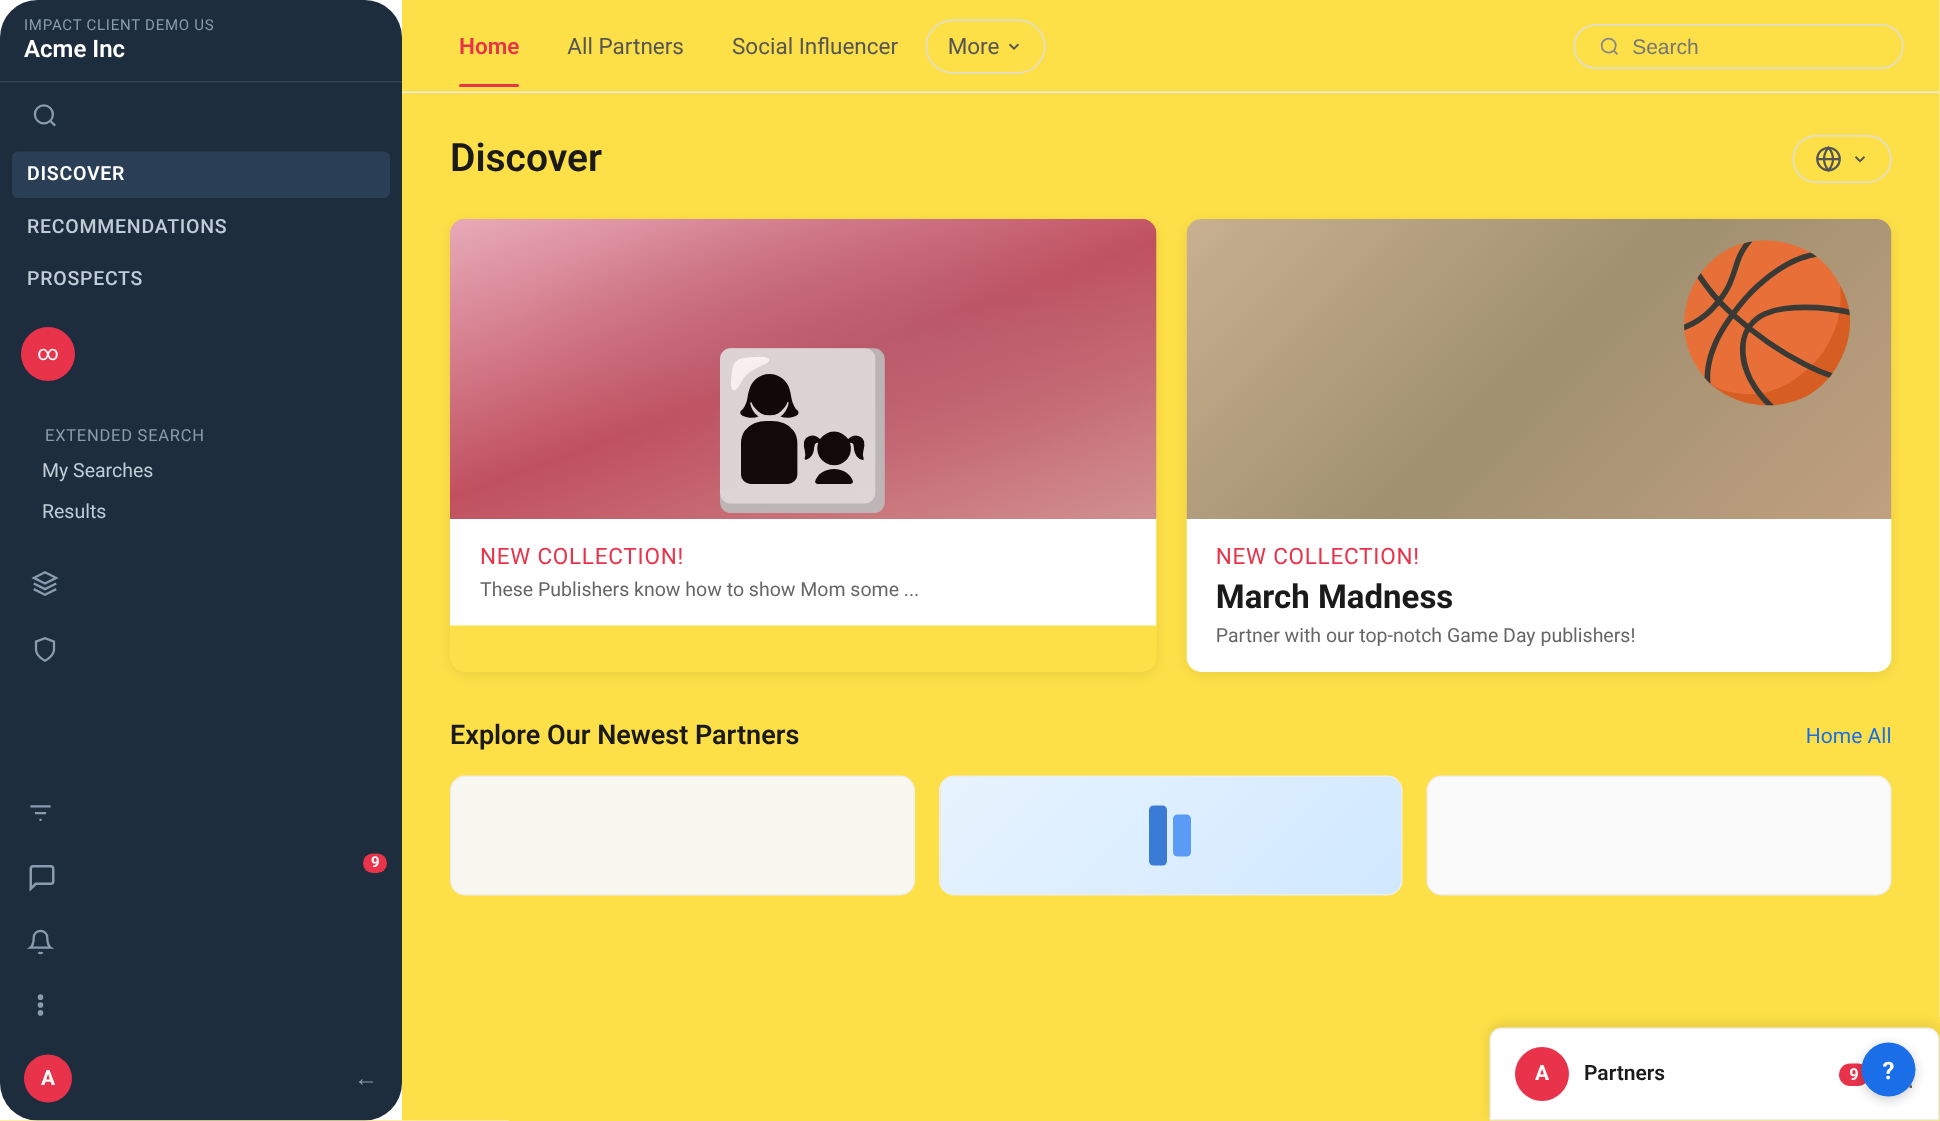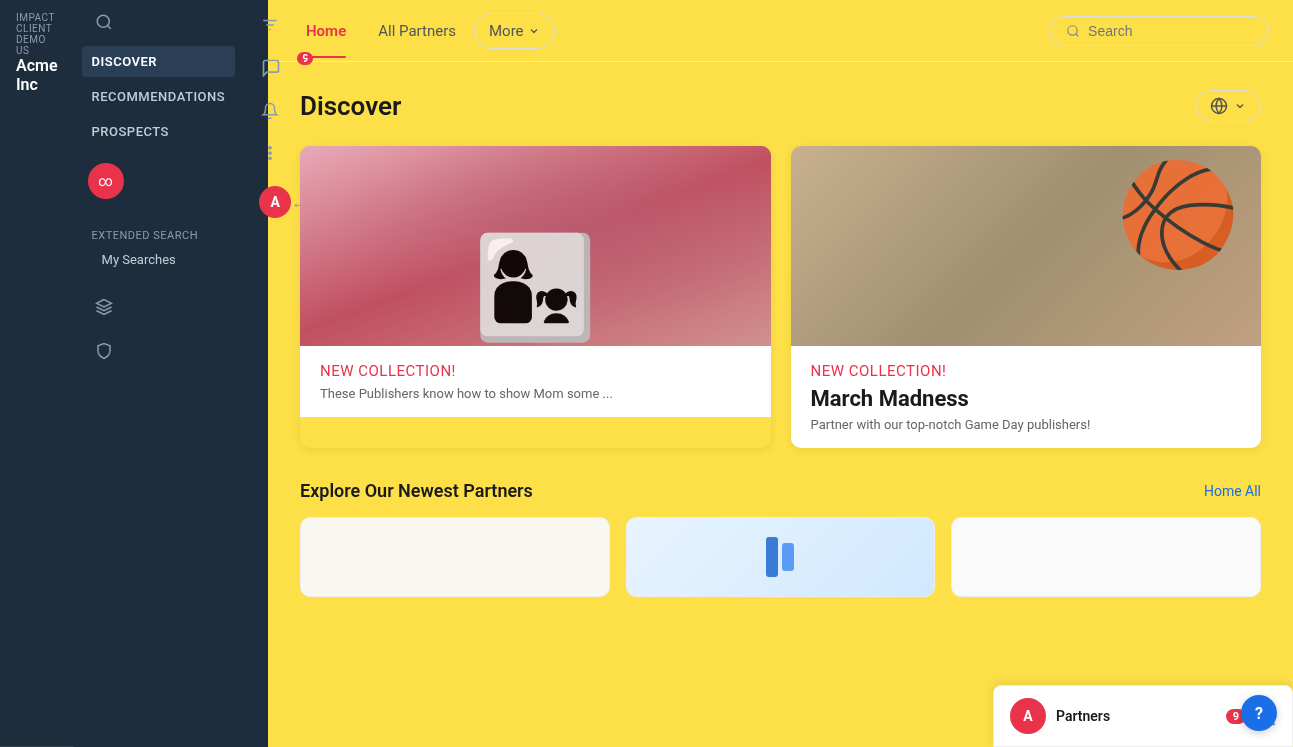--- a/index.html
+++ b/index.html
@@ -4,23 +4,24 @@
   <style>
     * { margin: 0; padding: 0; box-sizing: border-box; }
     body { font-family: -apple-system, BlinkMacSystemFont, 'Segoe UI', Roboto, sans-serif; display: flex; width: 1293px; height: 747px; overflow: hidden; background: #fff; }
 
     
     .sidebar {
       width: 268px;
       min-width: 268px;
       background: #1e2d3d;
       display: flex;
-      flex-direction: row;
+      flex-direction: column;
       height: 100%;
       position: relative;
+      border-radius: 25px;
     }
     .sidebar-brand {
       padding: 12px 16px;
       border-bottom: 1px solid rgba(255,255,255,0.1);
     }
     .sidebar-brand-sub {
       font-size: 10px;
       color: #8a9bb0;
       text-transform: uppercase;
       letter-spacing: 0.5px;
@@ -61,21 +62,21 @@
       margin: 2px 8px;
       padding: 8px 10px;
       color: #fff;
       font-size: 13px;
       font-weight: 600;
       letter-spacing: 0.5px;
       cursor: pointer;
     }
 
     .sidebar-section-label {
-      padding: 16px 18px 4px 18px;
+      padding: 16px 18px 4px 30px;
       font-size: 11px;
       color: #8a9bb0;
       letter-spacing: 0.5px;
       text-transform: uppercase;
     }
 
     .sidebar-sub-item {
       padding: 6px 18px 6px 28px;
       font-size: 13px;
       color: #c0cdd8;
@@ -469,20 +470,23 @@
     </div>
 
     <div style="margin:8px 0;">
       <div class="icon-infinity">∞</div>
     </div>
 
     <div class="sidebar-section-label">EXTENDED SEARCH</div>
     <div class="sidebar-sub-item">
       <span>My Searches</span>
     </div>
+    <div class="sidebar-sub-item">
+      <span>Results</span>
+    </div>
 
     <div class="sidebar-icon-row" style="margin-top:12px">
       <div class="icon-wrap">
         <svg width="18" height="18" viewBox="0 0 24 24" fill="none" stroke="#8a9bb0" stroke-width="2">
           <path d="M12 2L2 7l10 5 10-5-10-5z"></path>
             <path d="M2 17l10 5 10-5"></path>
             <path d="M2 12l10 5 10-5"></path>
         </svg>
       </div>
     </div>
@@ -531,20 +535,21 @@
     </div>
   </div>
 </div>
 
 <div class="main">
 
   <div class="top-nav">
     <div class="top-nav-links">
       <a class="nav-link active">Home</a>
       <a class="nav-link">All Partners</a>
+      <a class="nav-link">Social Influencer</a>
       <div class="nav-link-more">
         <span>More</span>
         <svg width="12" height="12" viewBox="0 0 24 24" fill="none" stroke="currentColor" stroke-width="2.5">
           <polyline points="6 9 12 15 18 9"></polyline>
         </svg>
       </div>
     </div>
     <div class="search-box">
       <svg class="search-icon-svg" width="16" height="16" viewBox="0 0 24 24" fill="none" stroke="#888" stroke-width="2">
         <circle cx="11" cy="11" r="8"></circle>

